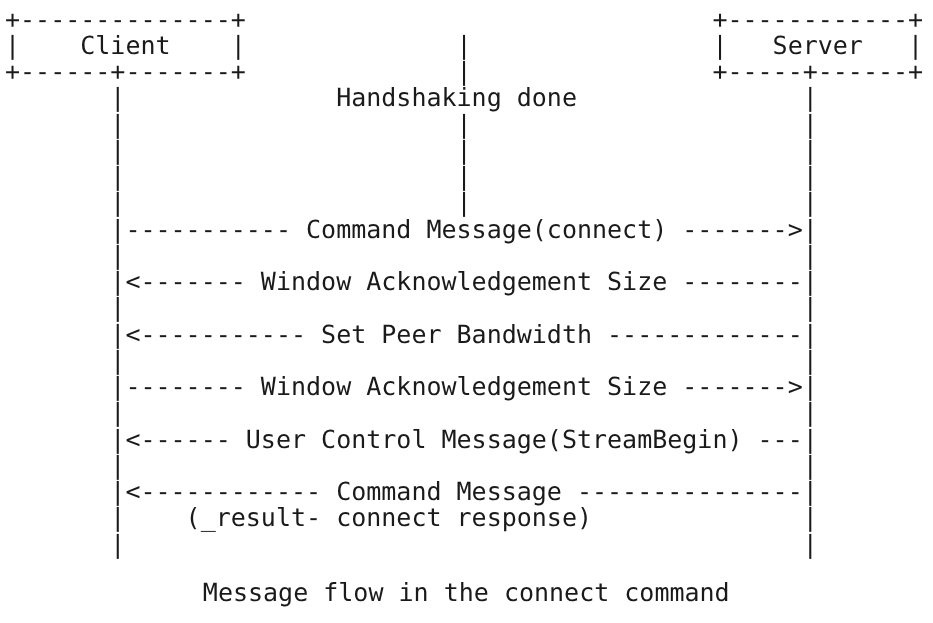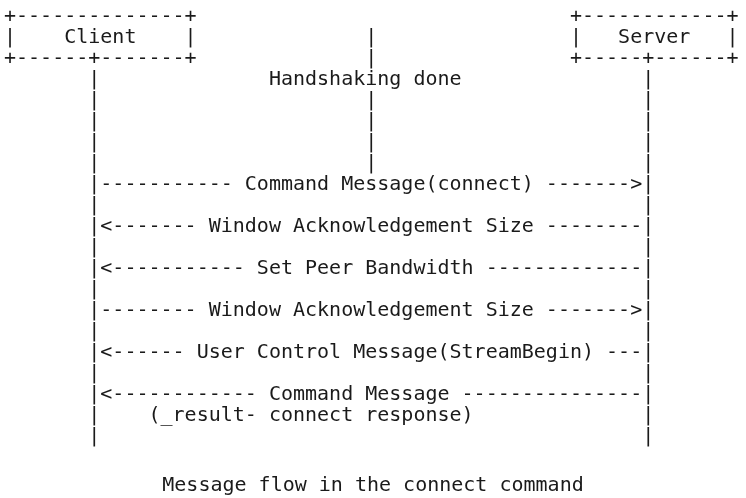--- a/index.html
+++ b/index.html
@@ -22,21 +22,21 @@
   pre.ascii {
     margin: 0;
     padding: 5px 0 0 4px;
     font-family: "DejaVu Sans Mono", monospace;
     font-size: 20px;
     line-height: 21px;
     color: #1a1a1a;
     white-space: pre;
   }
   .caption {
-    margin-top: 26px;
+    margin-top: 16px;
     text-align: center;
     font-family: "DejaVu Sans Mono", monospace;
     font-size: 20px;
     color: #1a1a1a;
   }
   .watermark {
     position: absolute;
     left: 290px;
     top: 243px;
     font-family: "DejaVu Serif", serif;

